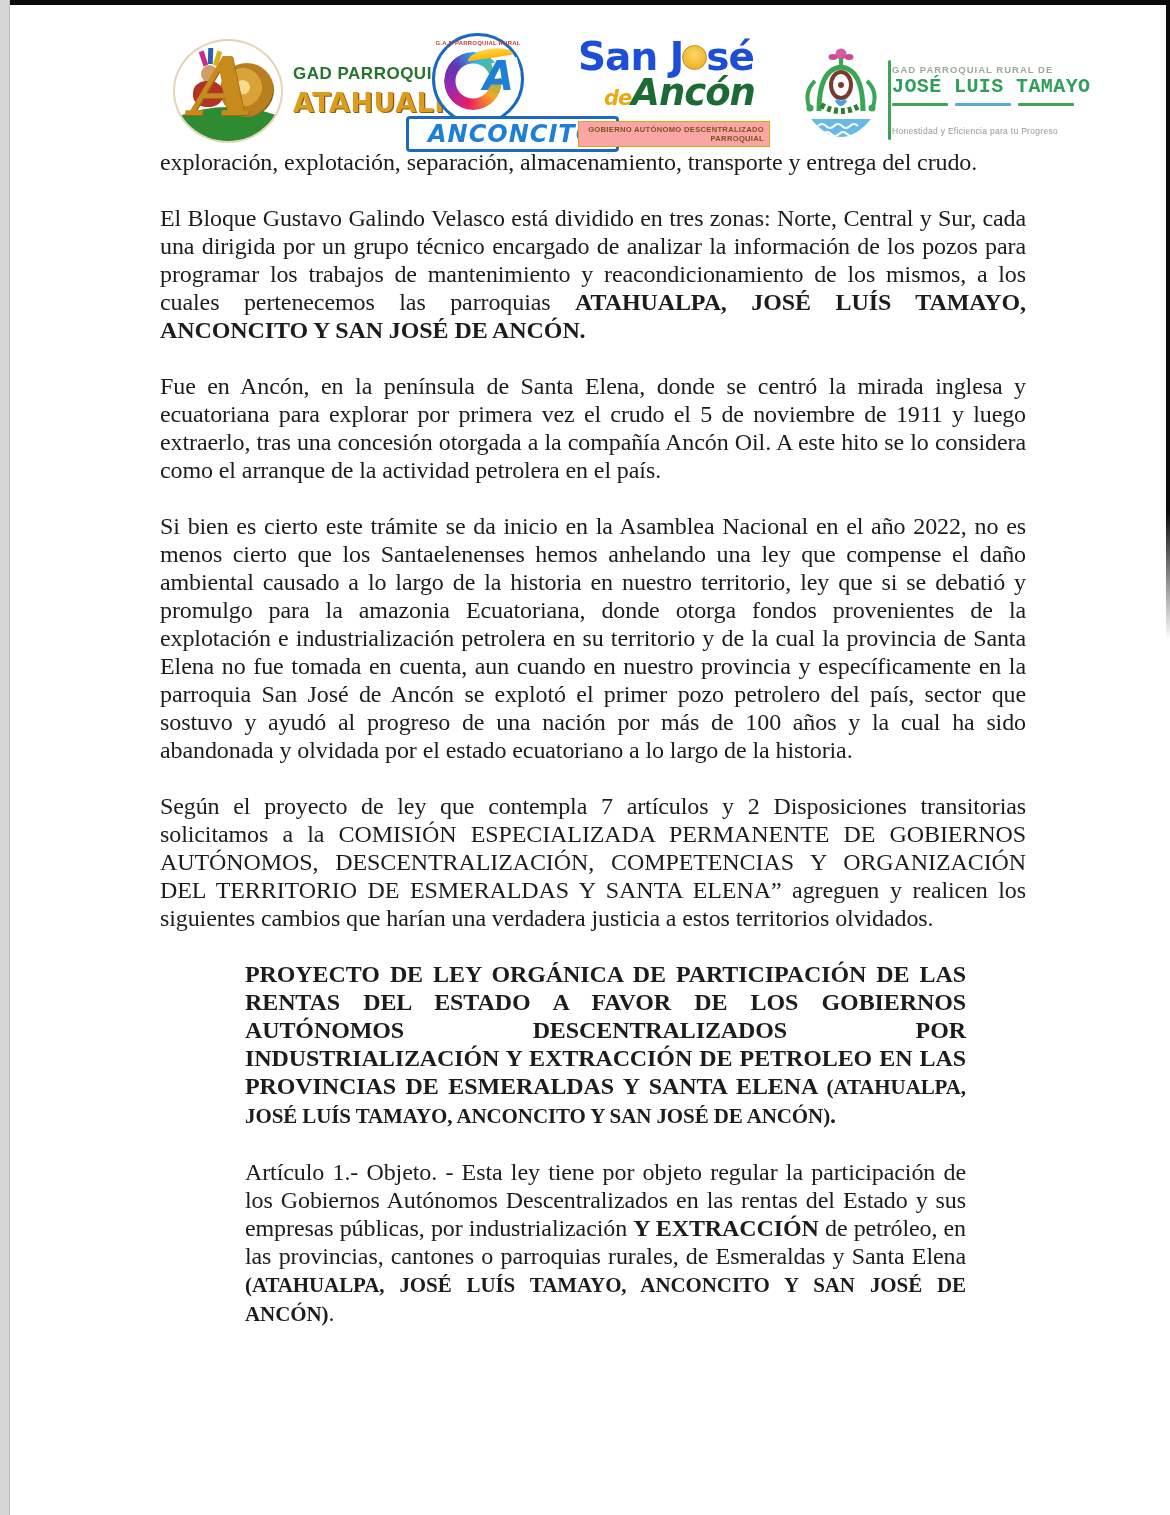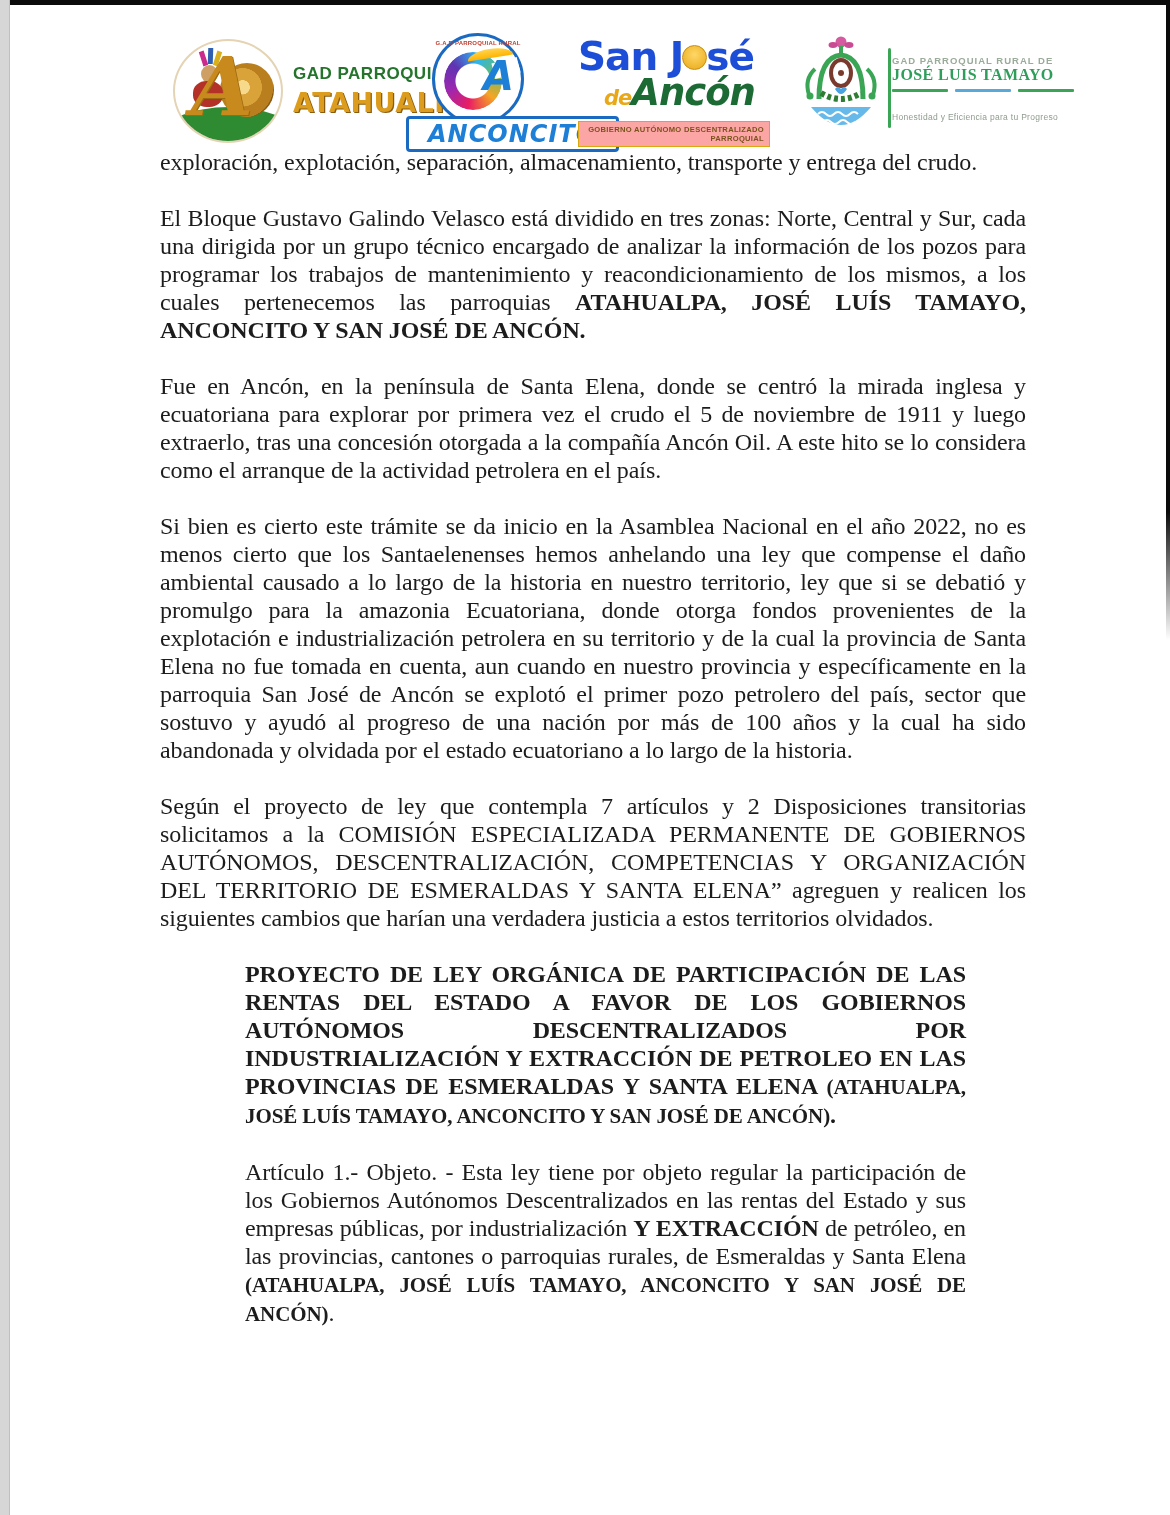--- a/index.html
+++ b/index.html
@@ -55,25 +55,25 @@
   .sj-disc{display:inline-block;width:23px;height:23px;border-radius:50%;margin:0 -1px;
            background:radial-gradient(circle at 50% 38%,#ffd766,#e8a817);border:1px solid #c98d0d;}
   .sj-line2{margin-left:26px;margin-top:-4px;}
   .sj-de{font-weight:800;font-style:italic;font-size:21px;color:#e8a817;letter-spacing:-1px;}
   .sj-ancon{font-weight:800;font-style:italic;font-size:37px;color:#1c6b35;letter-spacing:-1px;margin-top:11px;}
   .sj-banner{margin-top:7px;width:180px;background:#fca5a5;border:1px solid #d8a90e;padding:3px 5px;
              font-family:"Liberation Sans",sans-serif;font-size:7.6px;font-weight:700;color:#7a531b;
              text-align:right;letter-spacing:.3px;}
 
   
-  .logo-tamayo{position:absolute;left:795px;top:0;display:flex;align-items:center;gap:1px;}
+  .logo-tamayo{position:absolute;left:795px;top:12px;display:flex;align-items:center;gap:1px;}
   .jlt-emblem{width:92px;height:110px;flex:none;}
   .jlt-divider{width:3px;height:80px;background:#3aa655;border-radius:2px;flex:none;}
   .jlt-l1{font-family:"Liberation Sans",sans-serif;font-size:9.5px;font-weight:700;color:#9aab9a;letter-spacing:1px;}
-  .jlt-l2{font-family:Liberation Serif, serif;font-size:16px;font-weight:800;color:#2f9e5b;letter-spacing:.4px;margin-top:0;}
+  .jlt-l2{font-family:Liberation Mono, monospace;font-size:20px;font-weight:800;color:#2f9e5b;letter-spacing:.4px;margin-top:0;}
   .jlt-dashes{display:flex;gap:7px;margin-top:5px;}
   .jlt-dashes span{width:56px;height:3px;border-radius:1px;}
   .jlt-dash-g{background:#3aa655;} .jlt-dash-b{background:#58a8d8;}
   .jlt-tagline{margin-top:20px;font-family:Liberation Sans, sans-serif;font-size:8.5px;color:#8f9b8f;
                letter-spacing:.3px;filter:blur(.3px);}
 
   
   .content{position:absolute;left:160px;top:148px;width:882px;font-size:24px;line-height:28px;
            text-align:justify;letter-spacing:-.1px;}
   .content p{margin:0 16px 28px 0;}

